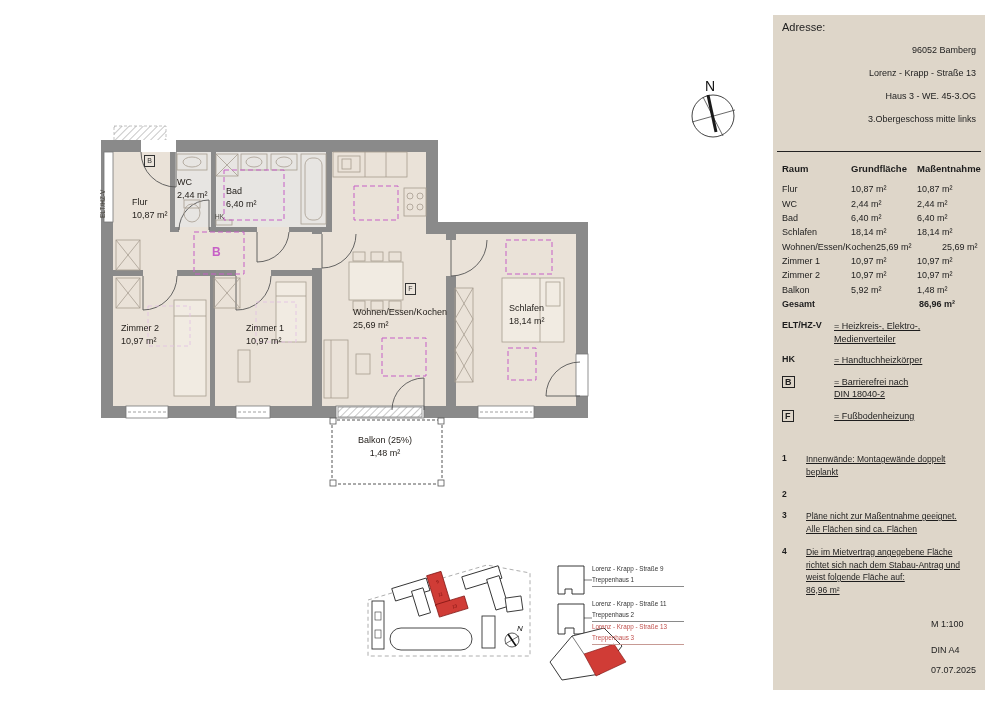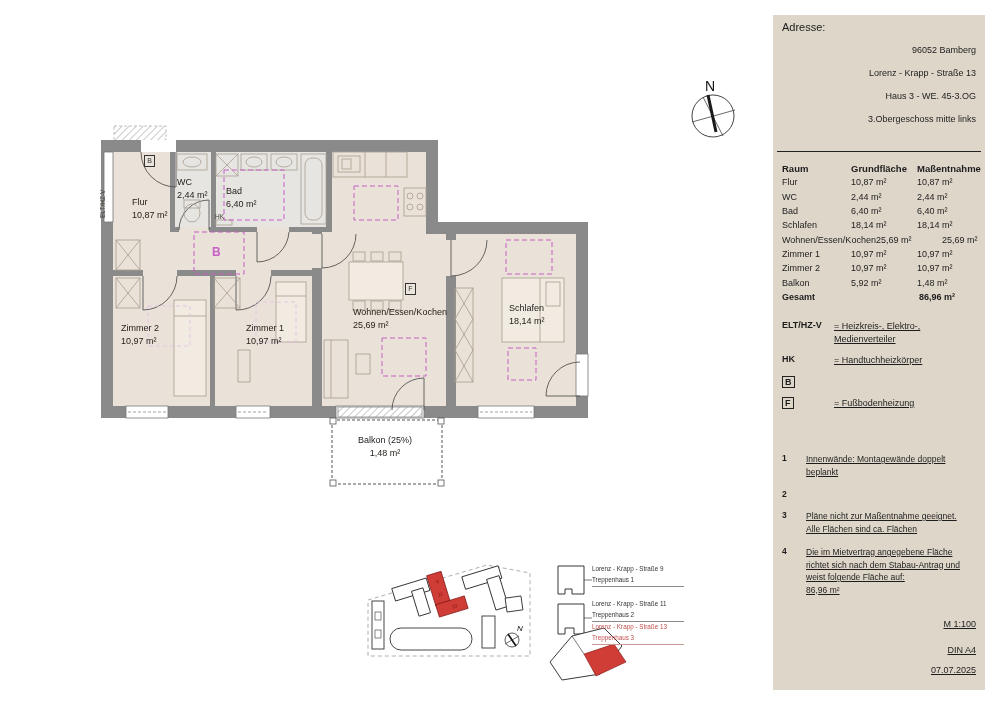--- a/index.html
+++ b/index.html
@@ -14,31 +14,31 @@
   .b-area{position:absolute;font-size:12px;font-weight:bold;color:#c65fc6;}
   .north-label{position:absolute;font-size:14px;color:#111;}
   
   #panel{position:absolute;left:773px;top:15px;width:212px;height:675px;background:#ded6c9;font-size:9px;}
   #panel .addr-label{position:absolute;left:9px;top:6px;font-size:11px;}
   #panel .addr-lines{position:absolute;right:9px;top:24px;text-align:right;line-height:23px;font-size:9px;}
   #panel .divider{position:absolute;left:4px;right:4px;top:136px;border-top:1.5px solid #222;}
   #panel .area-table{position:absolute;left:9px;right:8px;top:146px;}
   .trow{display:grid;grid-template-columns:1fr 66px 60px;height:14.3px;align-items:center;}
   .trow .c2,.trow .c3{text-align:left;}
-  .trow.thead{font-weight:bold;font-size:9.5px;}
+  .trow.thead{font-weight:bold;font-size:9.5px;margin-bottom:7px;}
   .trow.total{font-weight:bold;gap:19px;}
   #panel .legend{position:absolute;left:9px;right:8px;top:305px;}
   .lrow{display:grid;grid-template-columns:52px 1fr;margin-bottom:9px;}
   .lkey{font-weight:bold;}
   .lkey .boxed{display:inline-block;border:1px solid #222;padding:0 2px;font-weight:bold;}
   .ml{white-space:pre-line;line-height:12.5px;text-decoration:underline;}
   #panel .notes{position:absolute;left:9px;right:8px;top:438px;font-size:8.5px;}
   .nrow{display:grid;grid-template-columns:24px 1fr;margin-bottom:11px;}
   .nnum{font-weight:bold;}
-  #panel .footer{position:absolute;right:9px;bottom:14px;text-align:right;line-height:12px;text-decoration:underline;}
+  #panel .footer{position:absolute;right:9px;bottom:14px;text-align:left;line-height:12px;}
   #panel .footer .f1{margin-bottom:14px;}
   #panel .footer .f2{margin-bottom:8px;}
   
   .key-entry{position:absolute;left:592px;width:92px;font-size:6.3px;line-height:11px;color:#333;}
   .key-entry .th{border-bottom:1px solid #8a8a8a;padding-bottom:1px;}
   .key-entry.hl{color:#c0504d;}
   .key-entry.hl .th{border-bottom-color:#c79a94;}
 </style>
 </head>
 <body>
@@ -384,20 +384,22 @@
       <div class="lkey">ELT/HZ-V</div>
       <div class="ml">= Heizkreis-, Elektro-,
 Medienverteiler</div>
     </div>
     <div class="lrow" style="margin-top:5px;">
       <div class="lkey">HK</div>
       <div class="ml">= Handtuchheizkörper</div>
     </div>
     <div class="lrow" style="margin-top:7px;">
       <div class="lkey"><span class="boxed">B</span></div>
+      <div class="ml">= Barrierefrei nach
+DIN 18040-2</div>
     </div>
     <div class="lrow" style="margin-top:7px;">
       <div class="lkey"><span class="boxed">F</span></div>
       <div class="ml">= Fußbodenheizung</div>
     </div>
   </div>
 
   <div class="notes">
     <div class="nrow">
           <div class="nnum">1</div>

